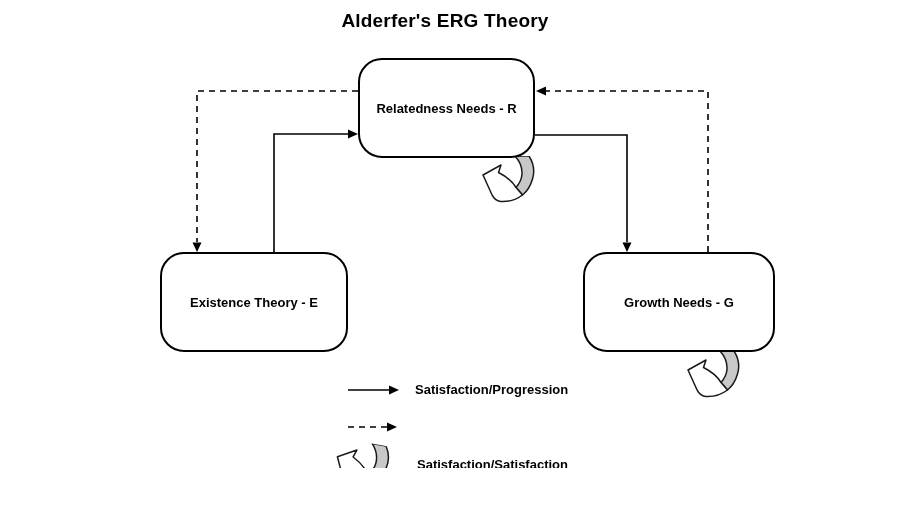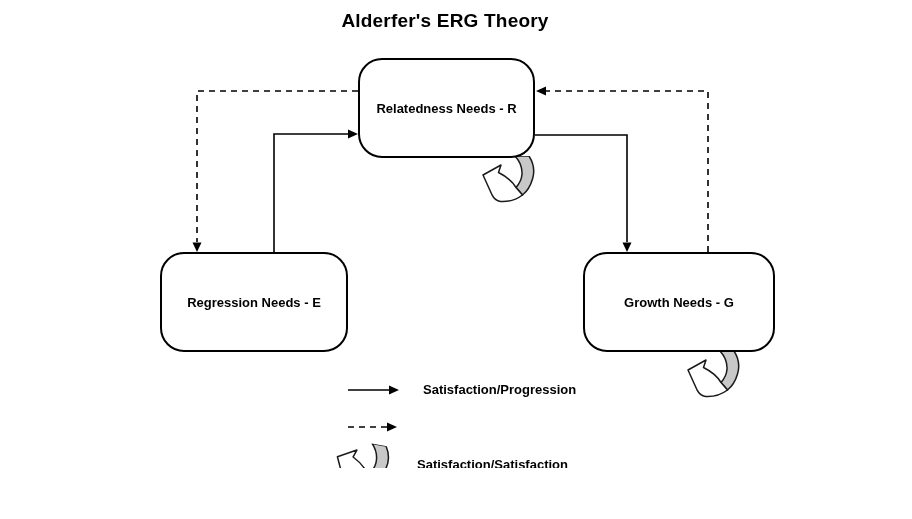--- a/index.html
+++ b/index.html
@@ -50,21 +50,21 @@
   .node-existence   { left: 160px; top: 252px; width: 188px; height: 100px; }
   .node-growth      { left: 583px; top: 252px; width: 192px; height: 100px; }
 
   .legend-label {
     position: absolute;
     font-size: 13px;
     font-weight: bold;
     white-space: nowrap;
     line-height: 16px;
   }
-  .legend-label-1 { left: 415px; top: 382px; margin-left: 8px; }
+  .legend-label-1 { left: 415px; top: 382px; }
   .legend-label-2 { left: 414px; top: 419px; }
   .legend-label-3 { left: 417px; top: 457px; }
 
   svg .wire        { fill: none; stroke: #000000; stroke-width: 1.6px; }
   svg .wire-dashed { stroke-dasharray: 6 5; }
   svg .head        { fill: #000000; stroke: none; }
   svg .curl-band   { fill: #c8c8c8; stroke: #1a1a1a; stroke-width: 1.5px; stroke-linejoin: round; }
   svg .curl-hook   { fill: #ffffff; stroke: #1a1a1a; stroke-width: 1.5px; stroke-linejoin: round; }
 </style>
 </head>
@@ -116,21 +116,21 @@
       <path class="wire wire-dashed" d="M348 427 H388"></path>
       <polygon class="head" points="387,422.5 397,427 387,431.5"></polygon>
     </g>
   </svg>
 
   <div class="node node-relatedness">
     <span class="node-label">Relatedness Needs - R</span>
   </div>
 
   <div class="node node-existence">
-    <span class="node-label">Regression Needs - E</span>
+    <span class="node-label">Existence Theory - E</span>
   </div>
 
   <div class="node node-growth">
     <span class="node-label">Growth Needs - G</span>
   </div>
 
   <div class="legend-label legend-label-1">Satisfaction/Progression</div>
   <div class="legend-label legend-label-3">Satisfaction/Satisfaction</div>
 
 </div>

